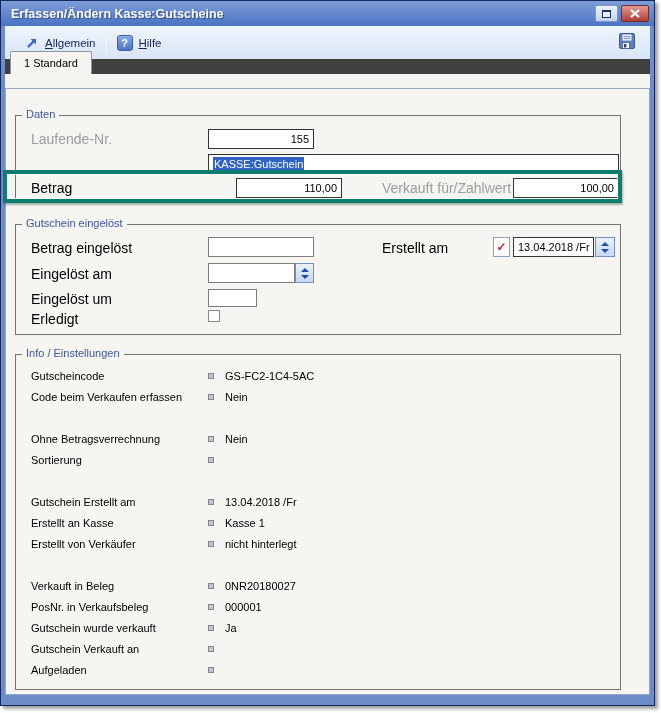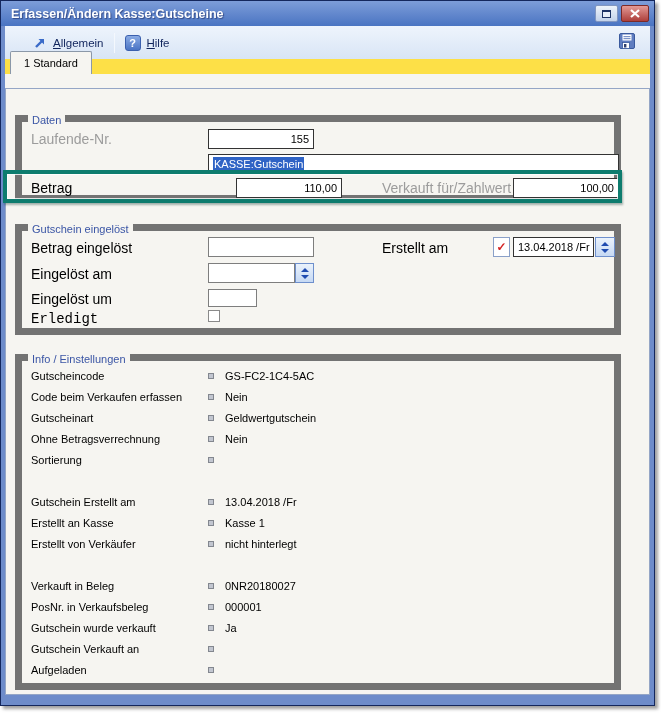--- a/index.html
+++ b/index.html
@@ -22,41 +22,41 @@
   .restore-glyph { width:9px; height:8px; border:1px solid #1d3264; border-top-width:2px; background:#e8eef8; }
   .btn-close { width:28px; background:linear-gradient(#e39a96,#ad3f3b);
                border:1px solid #7c2a28; color:#fff; font-weight:bold; font-size:11px;
                text-shadow:0 1px 1px rgba(0,0,0,.5); }
 
   .inner { position:absolute; top:25px; left:4px; right:4px; bottom:10px; background:#f6f5f1; }
 
   
   .toolbar { position:absolute; top:0; left:0; right:0; height:33px;
              background:linear-gradient(#eef4fc,#d8e5f6);
-             display:flex; align-items:center; padding:0 14px 0 28px; }
+             display:flex; align-items:center; padding:0 14px 0 20px; }
   .tool-item { display:flex; align-items:center; gap:6px; font-size:11.5px; color:#10245c; cursor:default; }
   .tool-sep { width:1px; height:20px; background:#a9b8d4; border-right:1px solid #f4f8fd; margin:0 10px; }
   .accel { text-decoration:underline; }
   .help-badge { width:16px; height:16px; border-radius:3px; border:1px solid #3a5fae;
                 background:linear-gradient(#8aabe4,#4a74c4); color:#fff; font-weight:bold;
                 font-size:11px; display:flex; align-items:center; justify-content:center; }
   .spacer { flex:1; }
 
   
-  .tabstrip { position:absolute; top:33px; left:0; right:0; height:15px; background:#fde047; }
+  .tabstrip { position:absolute; top:33px; left:0; right:0; height:15px; background:#404040; }
   .tab { position:absolute; left:5px; bottom:0; height:23px; padding:0 13px;
          background:#f6f5f1; border:1px solid #8b98a8; border-bottom:none;
          border-radius:2px 2px 0 0; font-size:11px; color:#000;
          display:flex; align-items:center; }
 
   
   .content { position:absolute; top:62px; left:0; right:0; bottom:0;
              background:#f6f5f1; border:1px solid #95a6c6; }
 
-  .group { position:absolute; border:7px solid #737373; }
+  .group { position:absolute; border:1px solid #737373; }
   .group-label { position:absolute; top:-8px; left:6px; background:#f6f5f1;
                  padding:0 4px; color:#3a55a5; font-size:11px; white-space:nowrap; }
 
   .lbl { position:absolute; font-size:14px; color:#000; line-height:14px; white-space:nowrap; }
   .lbl.gray { color:#9c9c9c; }
 
   .inp { position:absolute; height:20px; background:#fff; border:1px solid #7e7e7e;
          font-size:11px; color:#000; display:flex; align-items:center;
          padding:0 4px; overflow:hidden; white-space:nowrap; }
   .inp.filled { border-color:#333; }
@@ -186,42 +186,37 @@
         <div class="spinner" style="left:289px; top:174px; width:19px;">
           <div class="tri-up"></div>
           <div class="tri-dn"></div>
         </div>
 
         <div class="lbl" style="left:25px; top:203px;">Eingelöst um</div>
         <div class="inp" style="left:202px; top:200px; width:49px; height:18px;">
           <span></span>
         </div>
 
-        <div class="lbl" style="left:25px; top:223px;font-family:Liberation Mono, monospace;">Erledigt</div>
+        <div class="lbl" style="left:25px; top:223px;">Erledigt</div>
         <div class="checkbox" style="left:202px; top:221px;"></div>
 
         <div class="group" style="left:9px; top:265px; width:606px; height:336px;">
           <div class="group-label">Info / Einstellungen</div>
         </div>
 
         <div class="irow" style="top:281px;">
           <span>Gutscheincode</span>
           <span class="bullet"></span>
           <span class="ival">GS-FC2-1C4-5AC</span>
         </div>
         <div class="irow" style="top:302px;">
           <span>Code beim Verkaufen erfassen</span>
           <span class="bullet"></span>
           <span class="ival">Nein</span>
         </div>
-        <div class="irow" style="top:323px;">
-          <span>Gutscheinart</span>
-          <span class="bullet"></span>
-          <span class="ival">Geldwertgutschein</span>
-        </div>
         <div class="irow" style="top:344px;">
           <span>Ohne Betragsverrechnung</span>
           <span class="bullet"></span>
           <span class="ival">Nein</span>
         </div>
         <div class="irow" style="top:365px;">
           <span>Sortierung</span>
           <span class="bullet"></span>
           <span class="ival"></span>
         </div>

